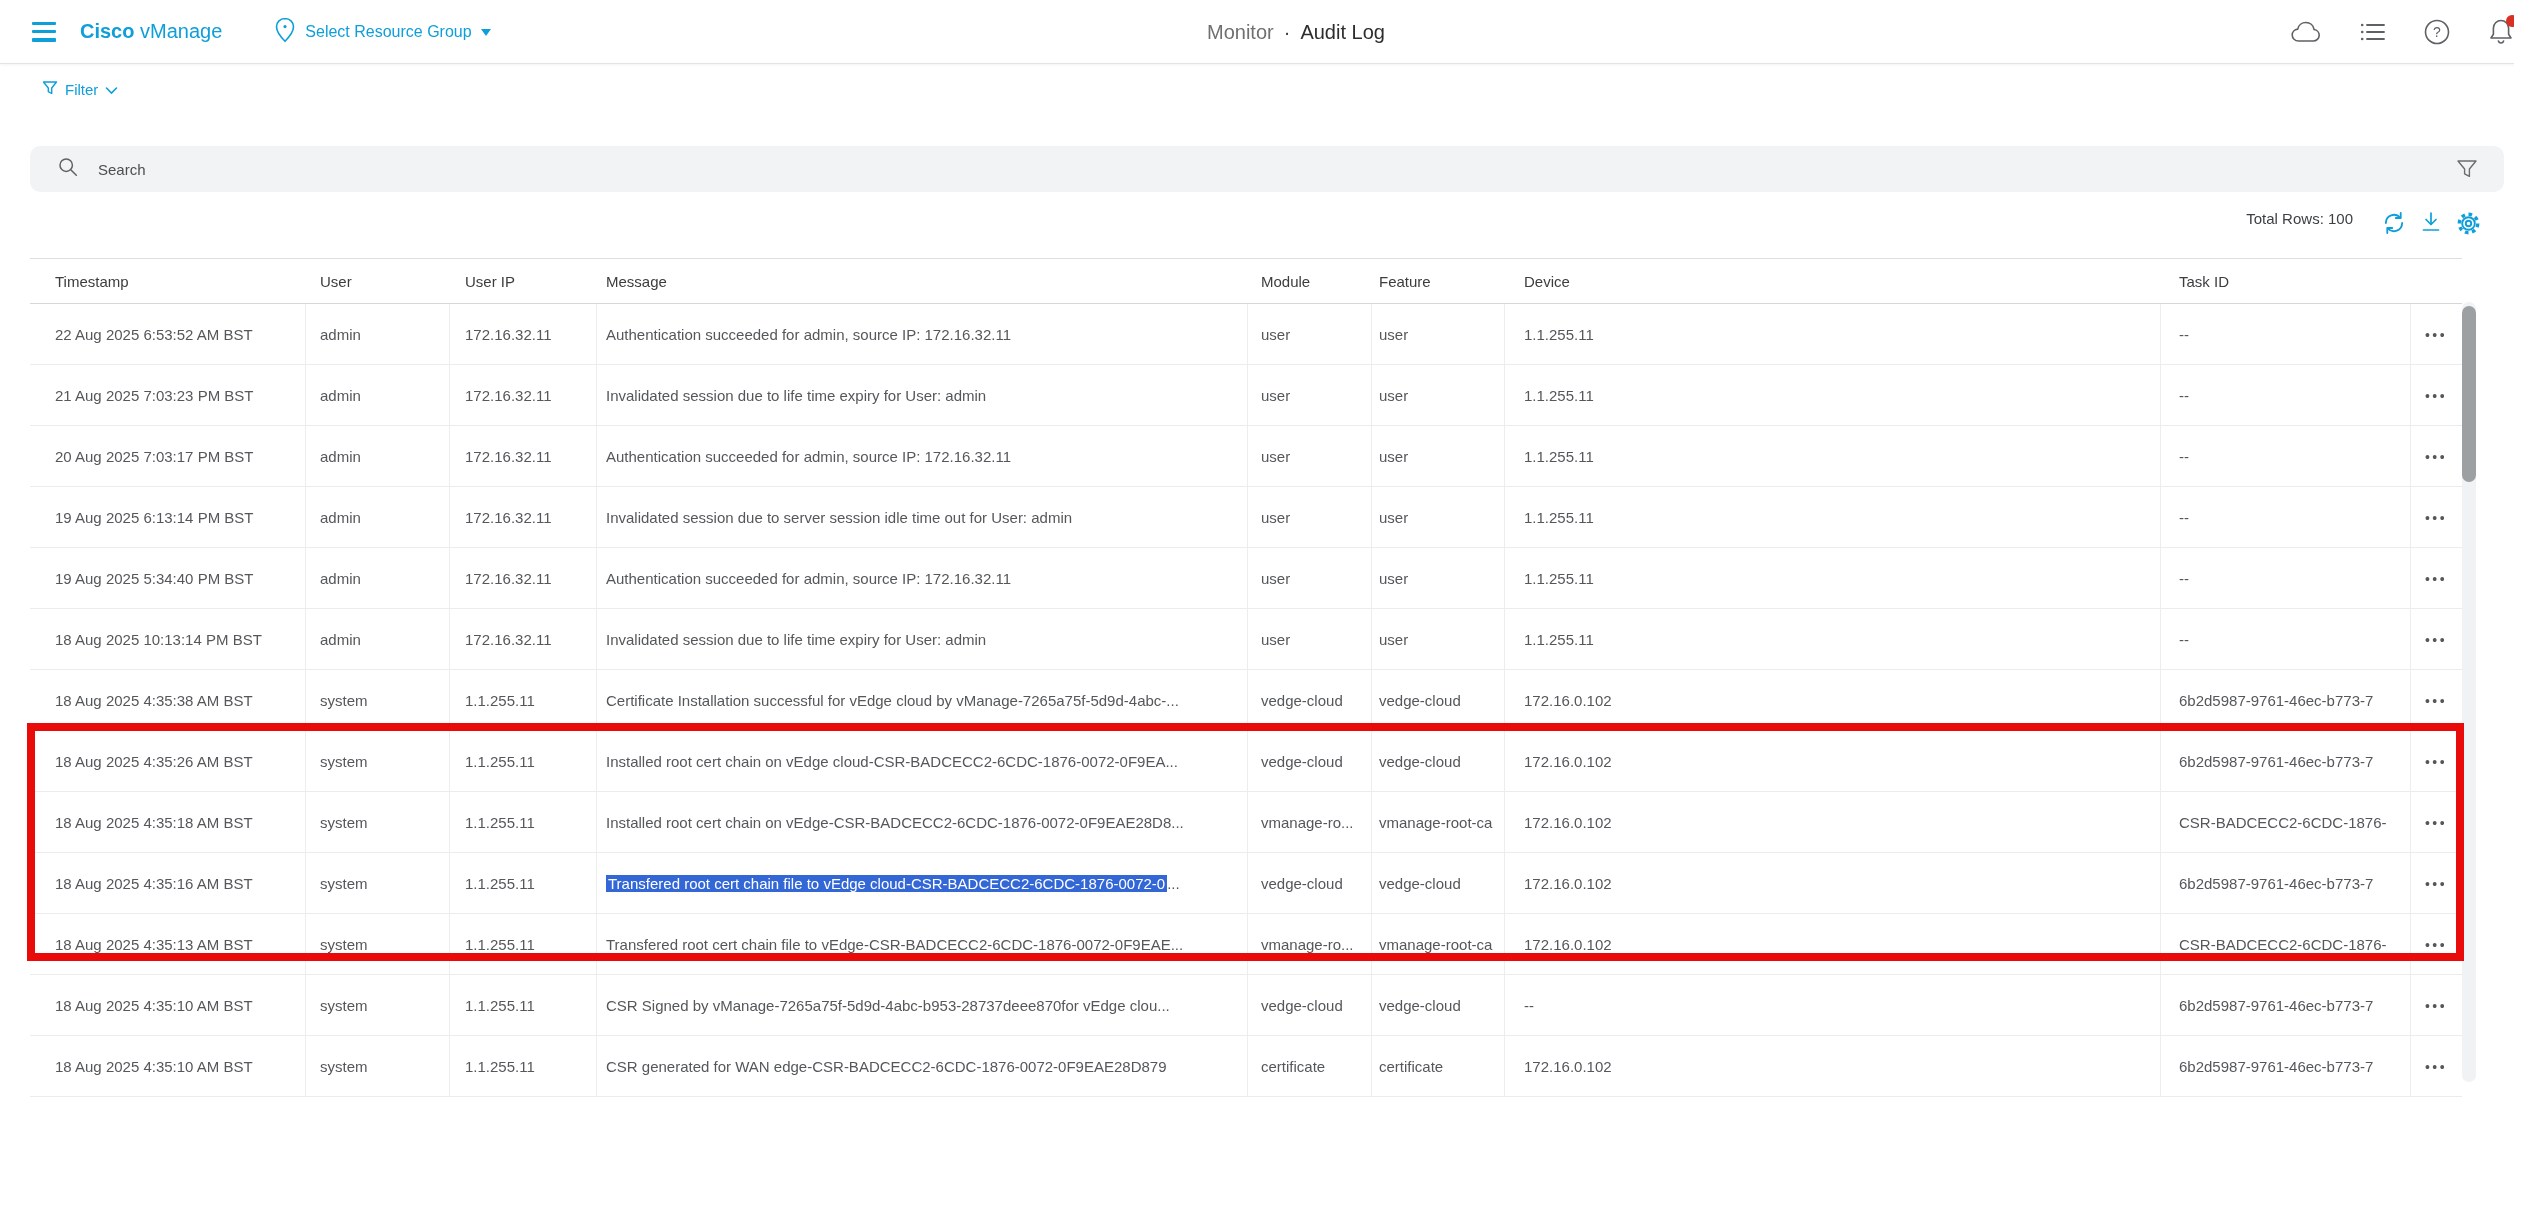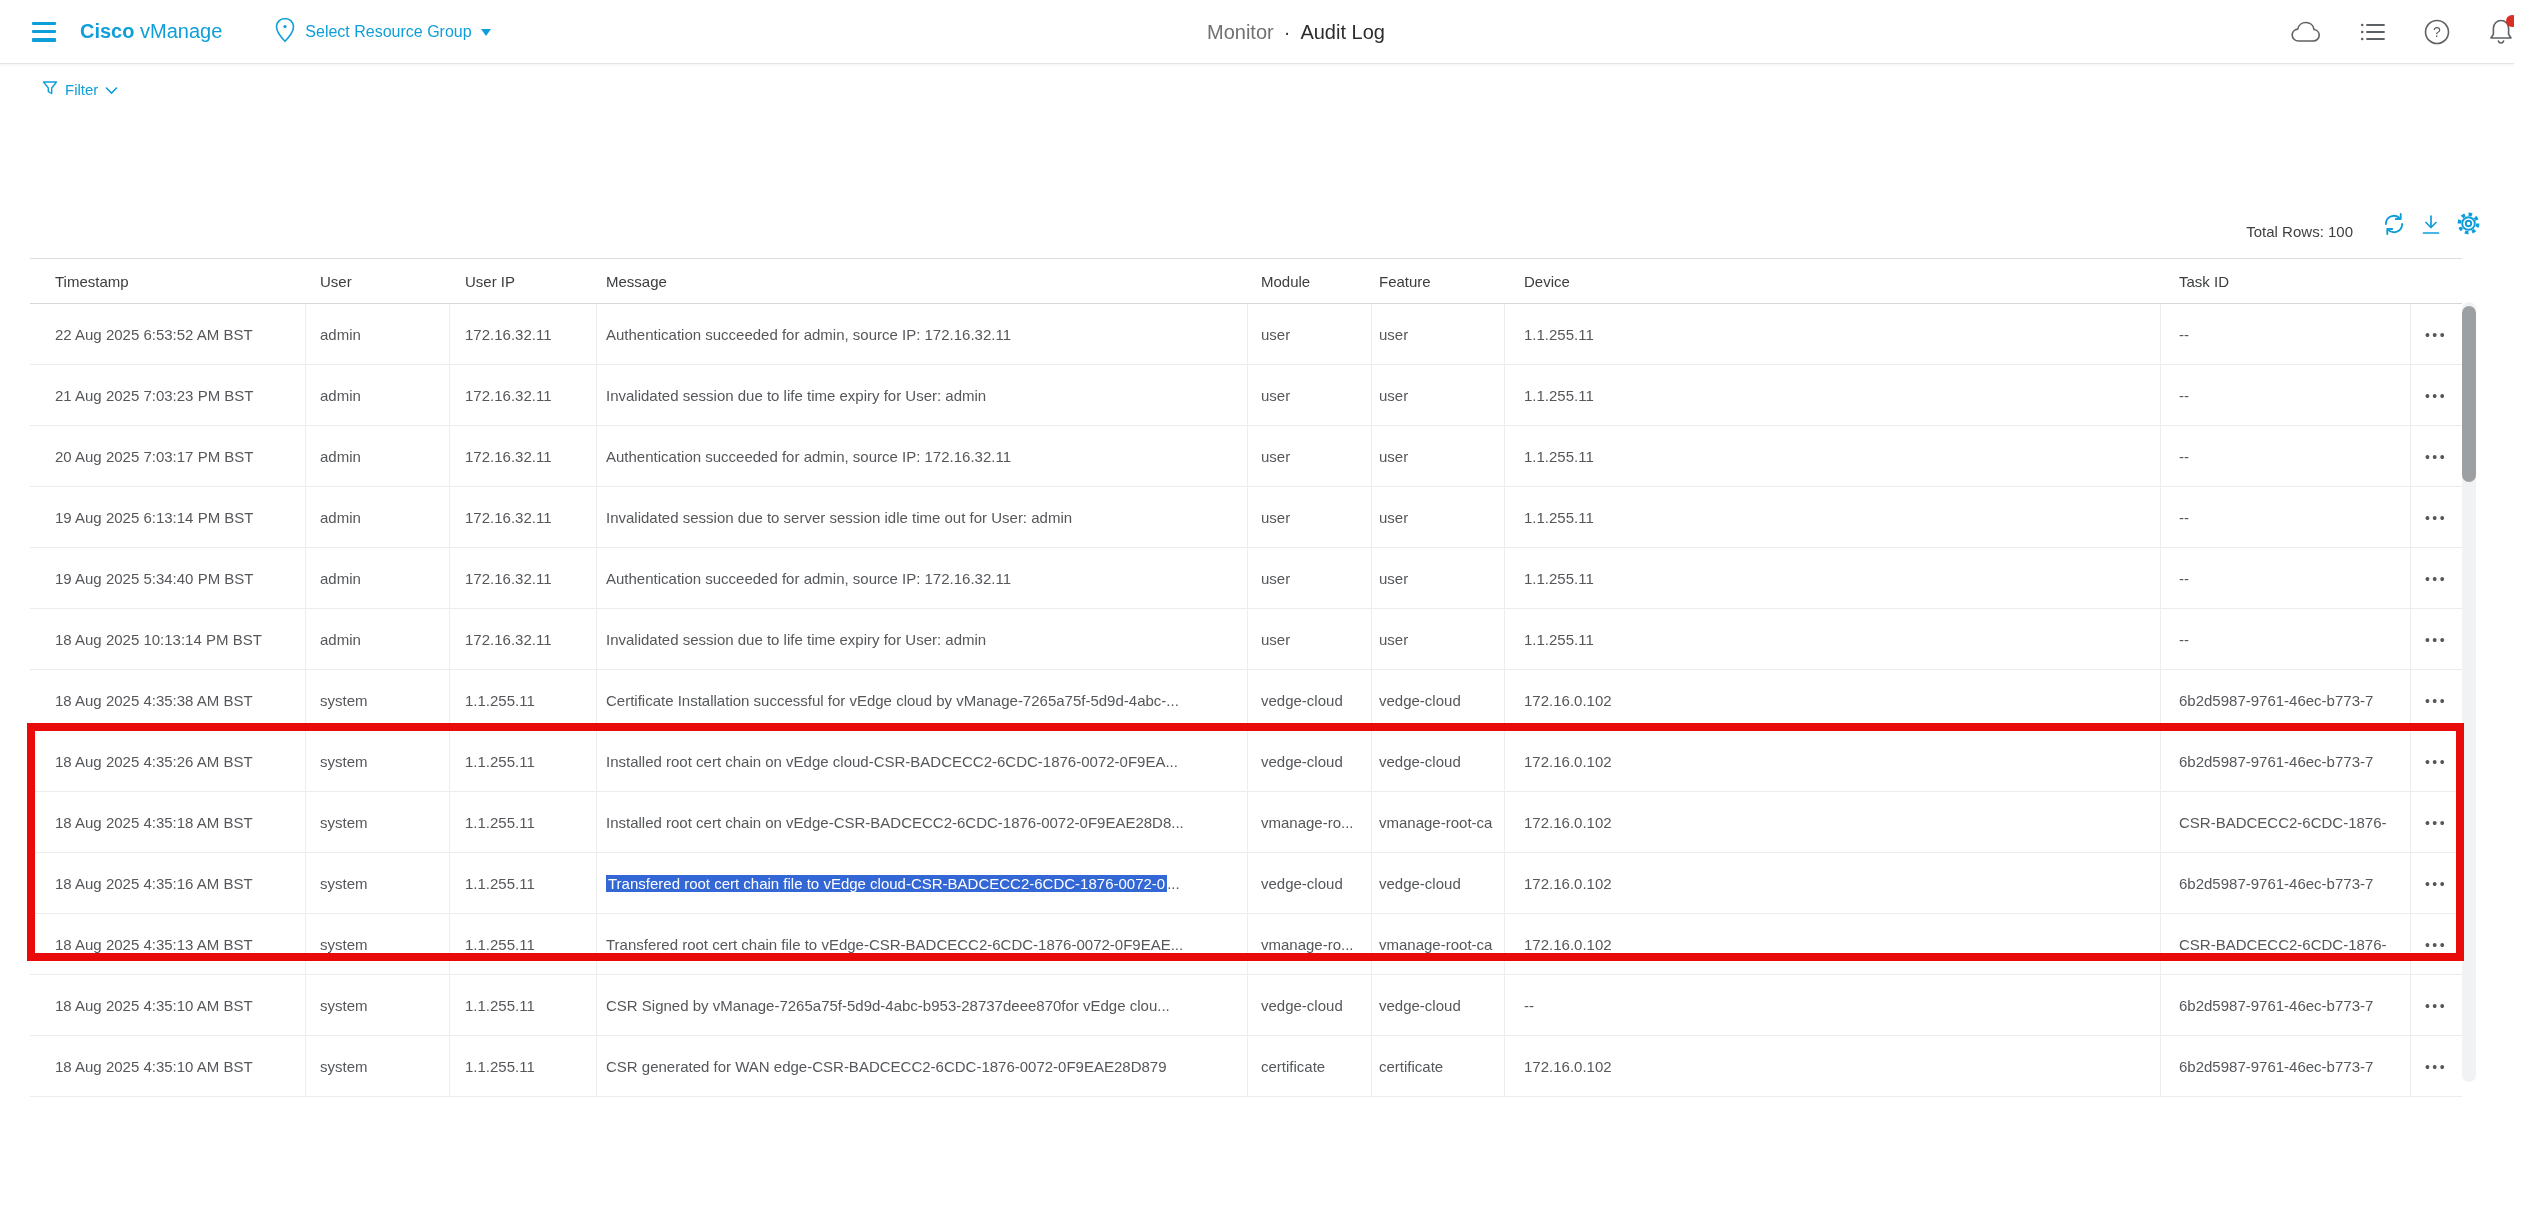--- a/index.html
+++ b/index.html
@@ -42,21 +42,21 @@
   .time-item.active{background:#14a3d8;color:#fff;padding:7px 12px;}
 
   
   .searchbar{position:absolute;left:30px;top:146px;width:2474px;height:46px;background:#f2f3f4;
              border-radius:10px;display:flex;align-items:center;box-sizing:border-box;
              padding:0 26px 0 28px;}
   .search-placeholder{color:#4c4e50;font-size:15px;margin-left:20px;}
   .search-funnel{margin-left:auto;cursor:pointer;display:flex;}
 
   
-  .rowsbar{position:absolute;top:210px;right:32px;display:flex;align-items:flex-end;gap:12px;margin-left:19px;}
+  .rowsbar{position:absolute;top:210px;right:32px;display:flex;align-items:flex-start;gap:12px;margin-left:19px;}
   .total-rows{font-size:15px;color:#3e4043;margin-right:16px;}
 
   
   .table{position:absolute;left:30px;top:258px;width:2432px;}
   .thead,.trow{display:grid;
     grid-template-columns:275px 144px 147px 651px 124px 133px 656px 250px 52px;
     align-items:center;}
   .thead{height:44px;border-top:1px solid #dededf;border-bottom:1px solid #d6d7d8;
          color:#3b3d3f;font-size:15px;}
   .trow{height:60px;border-bottom:1px solid #ececec;font-size:15px;color:#55575a;background:#fff;}
@@ -158,20 +158,34 @@
         </svg>
     </span>
     <span>Filter</span>
     <span>
       <svg width="13" height="9" viewBox="0 0 13 9">
           <polyline points="1.5,2 6.5,7 11.5,2" fill="none" stroke="#0e9ed9" stroke-width="1.6" stroke-linecap="round"></polyline>
         </svg>
     </span>
   </div>
 
+  <div class="searchbar">
+    <span>
+      <svg width="20" height="20" viewBox="0 0 20 20">
+          <circle cx="8.2" cy="8.2" r="6.2" fill="none" stroke="#5f6264" stroke-width="1.5"></circle>
+          <line x1="13" y1="13" x2="18.3" y2="18.3" stroke="#5f6264" stroke-width="1.5" stroke-linecap="round"></line>
+        </svg>
+    </span>
+    <span class="search-placeholder">Search</span>
+    <span class="search-funnel">
+      <svg width="22" height="22" viewBox="0 0 22 22">
+          <path d="M2 3h18L13.4 11v7.4l-4.8-2.5V11L2 3z" fill="none" stroke="#6b6d6f" stroke-width="1.4" stroke-linejoin="round"></path>
+        </svg>
+    </span>
+  </div>
 
   <div class="rowsbar">
     <span class="total-rows">Total Rows: 100</span>
     <button class="icon-btn">
       <svg width="26" height="26" viewBox="0 0 24 24" fill="none" stroke="#0e9ed9" stroke-width="1.7" stroke-linecap="round" stroke-linejoin="round">
           <path d="M4.5 12a7.5 7.5 0 0 1 13.2-4.9"></path>
           <polyline points="18.2,2.8 18.2,7.4 13.6,7.4"></polyline>
           <path d="M19.5 12a7.5 7.5 0 0 1-13.2 4.9"></path>
           <polyline points="5.8,21.2 5.8,16.6 10.4,16.6"></polyline>
         </svg>

